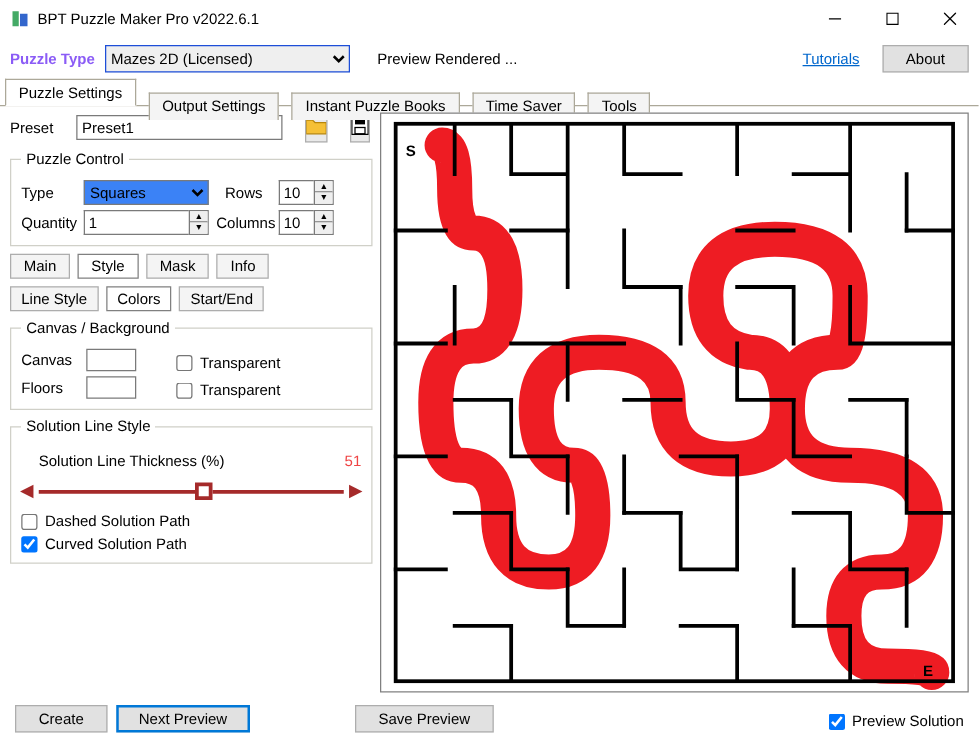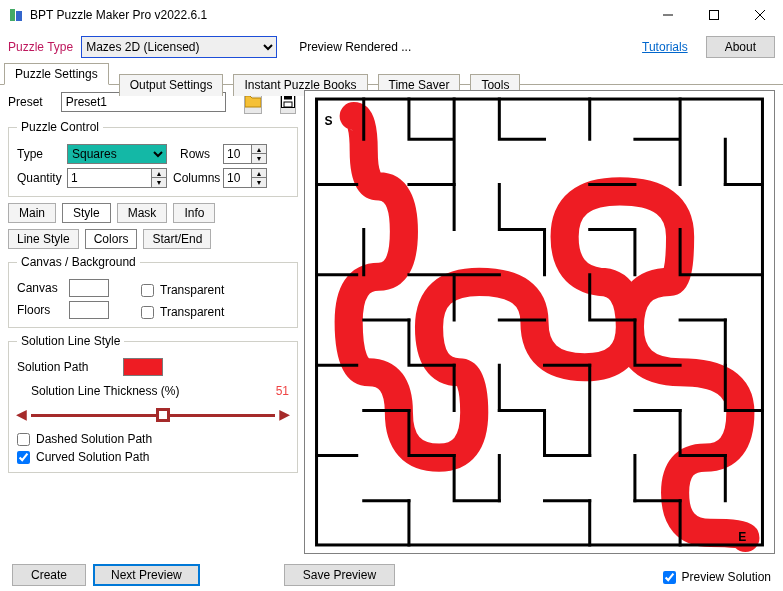--- a/index.html
+++ b/index.html
@@ -4,38 +4,38 @@
 <style>
   * { box-sizing: border-box; font-family: "Segoe UI", Tahoma, sans-serif; font-size: 12px; }
   body { margin: 0; background: #fff; width: 783px; height: 591px; overflow: hidden; }
   .titlebar { height: 30px; display: flex; align-items: center; padding: 0 0 0 8px; }
   .titlebar .icon { width: 16px; height: 16px; margin-right: 6px; display:flex; align-items:center; justify-content:center; }
   .titlebar .title { flex: 1; }
   .winbtn { width: 46px; height: 30px; display: flex; align-items: center; justify-content: center; }
   .winbtn svg { width: 10px; height: 10px; }
   .row { display: flex; align-items: center; }
   .toprow { padding: 6px 8px 4px 8px; gap: 8px; }
-  .label { color: #be185d; }
+  .label { color: #8b5cf6; font-weight: bold; }
   select.big { flex: 0 0 196px; height: 22px; border: 1px solid #1d4ed8; background: #efefef; }
   .status { margin-left: 14px; }
   .link { color: #0066cc; text-decoration: underline; margin-left: auto; margin-right: 10px; cursor: pointer; }
   .btn { background: #e1e1e1; border: 1px solid #adadad; height: 22px; padding: 0 18px; cursor: pointer; display:flex; align-items:center; }
   .tabstrip { display: flex; border-bottom: 1px solid #aca899; padding-left: 4px; gap: 11px; }
   .tab { padding: 3px 10px 3px 10px; border: 1px solid #aca899; border-bottom: none; background: #f4f4f4; margin-right: -1px; position: relative; top: 12px; cursor: pointer; }
   .tab.active { background: #fff; z-index: 2; top: 1px; border-bottom: 1px solid #fff; }
   .content { display: flex; padding: 5px 8px 0 8px; gap: 6px; }
   .leftpanel { width: 290px; }
   .presetrow { display: flex; align-items: center; gap: 18px; margin-bottom: 6px; }
   input[type=text] { border: 1px solid #7a7a7a; height: 20px; padding: 0 4px; background: #fff; }
   .iconbtn { width: 24px; height: 24px; border: 1px solid #adadad; background: #e9e9e9; display: flex; align-items: center; justify-content: center; cursor: pointer; }
   fieldset { border: 1px solid #d0d0c8; margin: 0 0 6px 0; padding: 6px 8px 8px 8px; }
   legend { padding: 0 4px; color: #000; }
   .ctrlrow { display: flex; align-items: center; gap: 6px; margin-top: 4px; }
   .ctrlrow .lab { width: 44px; }
-  select.sm { width: 100px; height: 20px; border: 1px solid #7a7a7a; background: #14b8a6; }
+  select.sm { width: 100px; height: 20px; border: 1px solid #7a7a7a; background: #3b82f6; }
   .spinwrap { display: flex; }
   input.num { width: 28px; height: 20px; border: 1px solid #7a7a7a; border-right: none; text-align: left; padding-left: 3px; }
   .spinners { display:flex; flex-direction:column; border:1px solid #7a7a7a; }
   .spin { width: 14px; height: 9px; background:#efefef; display:flex; align-items:center; justify-content:center; font-size:7px; line-height:7px; cursor:pointer; border-bottom:1px solid #7a7a7a; }
   .spin:last-child { border-bottom:none; }
   .subtabbar { display:flex; gap:6px; margin: 4px 0 6px 0; }
   .subtab { border:1px solid #adadad; padding:2px 10px; background:#f4f4f4; cursor:pointer; }
   .subtab.active { background:#fff; border:1px solid #808080; }
   .subtab2 { border:1px solid #adadad; padding:2px 8px; background:#f4f4f4; cursor:pointer; }
   .subtab2.active { background:#fff; border:1px solid #808080; }
@@ -196,24 +196,20 @@
         <span style="width:20px"></span>
         <label class="chk">
             <input type="checkbox" style="">
             <span>Transparent</span>
           </label>
       </div>
     </fieldset>
 
     <fieldset>
       <legend>Solution Line Style</legend>
-      <div class="ctrlrow">
-        <span style="width:100px">Solution Path</span>
-        <span class="swatch red"></span>
-      </div>
       <div class="ctrlrow" style="margin-top:8px">
         <span style="flex:1; padding-left:14px">Solution Line Thickness (%)</span>
         <span style="color:#ef4444">51</span>
       </div>
       <div class="slider-wrap">
         <span class="slider-left">◀</span>
         <div class="slider-track"></div>
         <div class="slider-thumb" style="left:51%"></div>
         <span class="slider-right">▶</span>
       </div>

